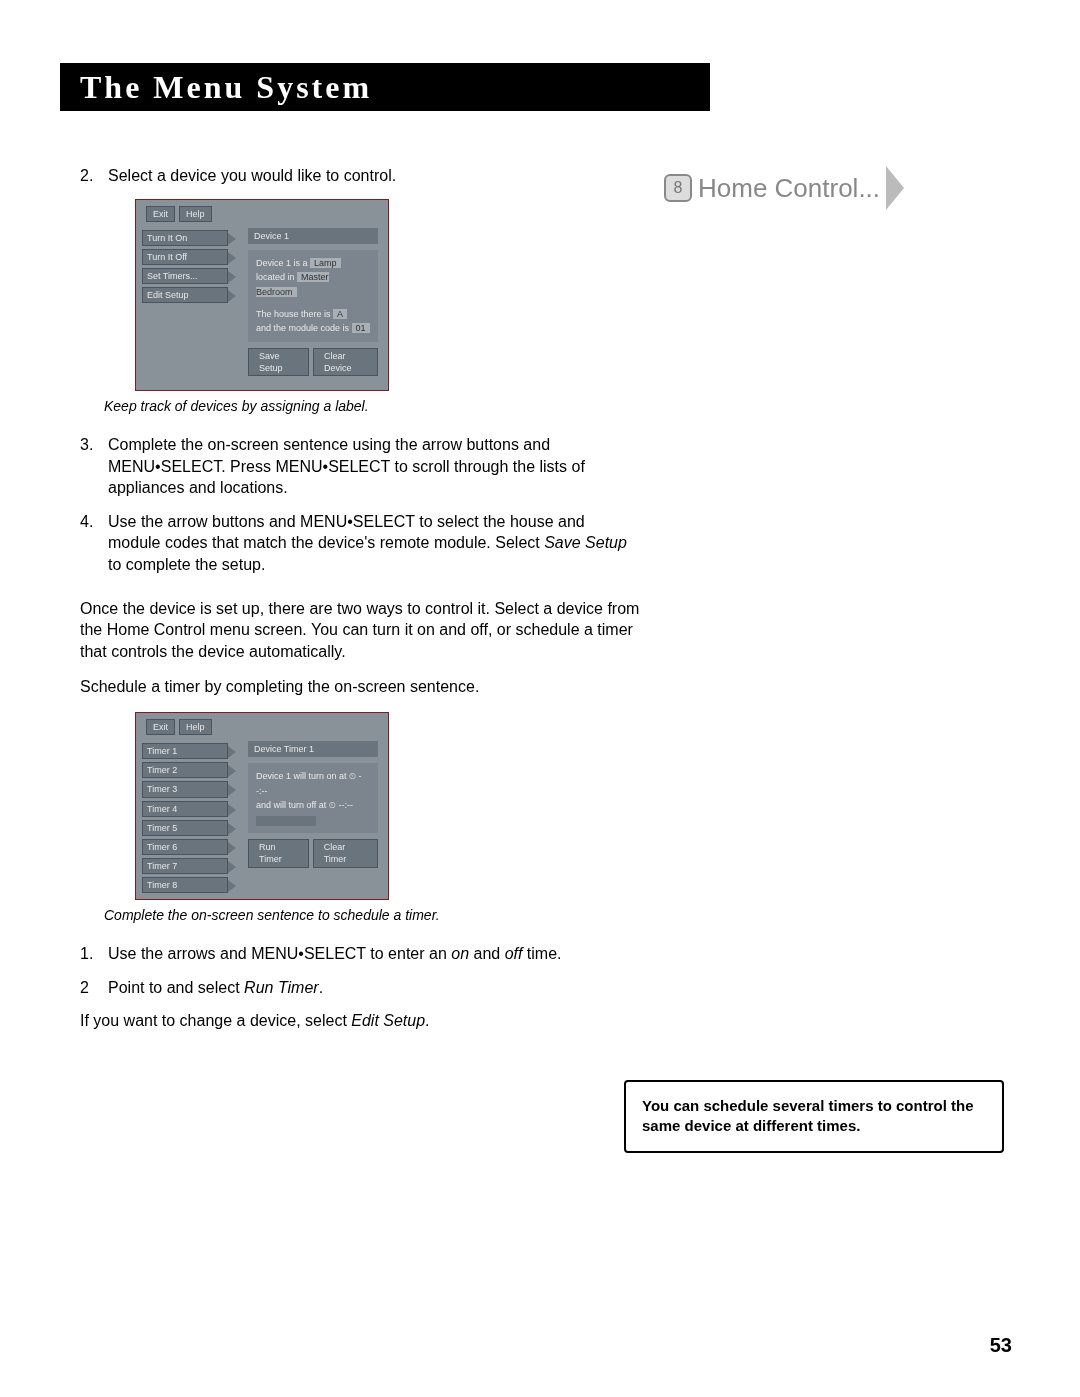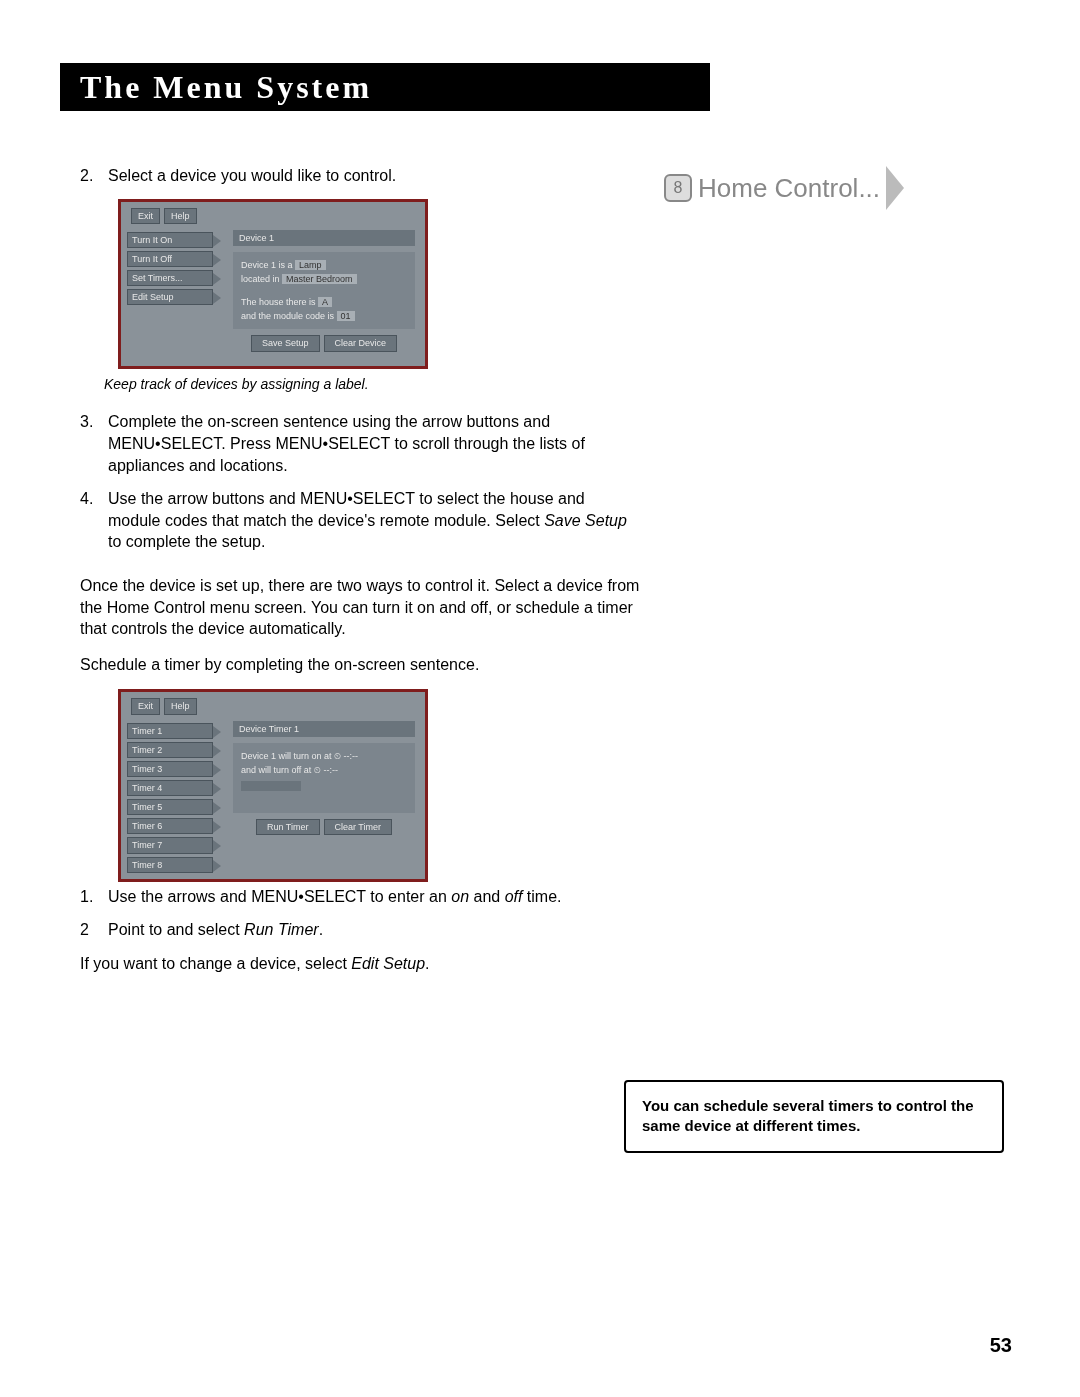--- a/index.html
+++ b/index.html
@@ -30,24 +30,24 @@
     top: 165px; left: 80px;
     width: 560px;
     font-size: 16px;
     line-height: 1.35;
   }
   .step { margin-bottom: 12px; display: flex; }
   .step .num { width: 28px; flex-shrink: 0; }
   .caption { font-style: italic; font-size: 14px; margin: 6px 0 18px 24px; }
   .para { margin: 22px 0 14px 0; }
   .screenshot {
-    margin: 12px 0 4px 38px;
-    width: 310px;
+    margin: 12px 0 4px 55px;
+    width: 254px;
     background: #8a9299;
-    border: 3px solid #7f1d1d;
+    border: 1px solid #7f1d1d;
     font-size: 10px;
     color: #e8e8e8;
   }
   .ss-top {
     display: flex;
     gap: 4px;
     padding: 6px 10px;
   }
   .ss-btn-sm {
     background: #6a747c;
@@ -256,20 +256,21 @@
           <div>and will turn off at ⏲ --:--</div>
           <div style="background:#6a747c;height:10px;width:60px;margin-top:4px"></div>
         </div>
         <div class="ss-foot">
           <span class="ss-btn-sm">Run Timer</span>
           <span class="ss-btn-sm">Clear Timer</span>
         </div>
       </div>
     </div>
   </div>
+  <div class="caption">Complete the on-screen sentence to schedule a timer.</div>
 
   <div class="step">
     <span class="num">1.</span>
     <span>
       <span>Use the arrows and MENU•SELECT to enter an </span><span class="italic">on</span><span> and </span><span class="italic">off</span><span> time.</span>
     </span>
   </div>
   <div class="step">
     <span class="num">2</span>
     <span>

